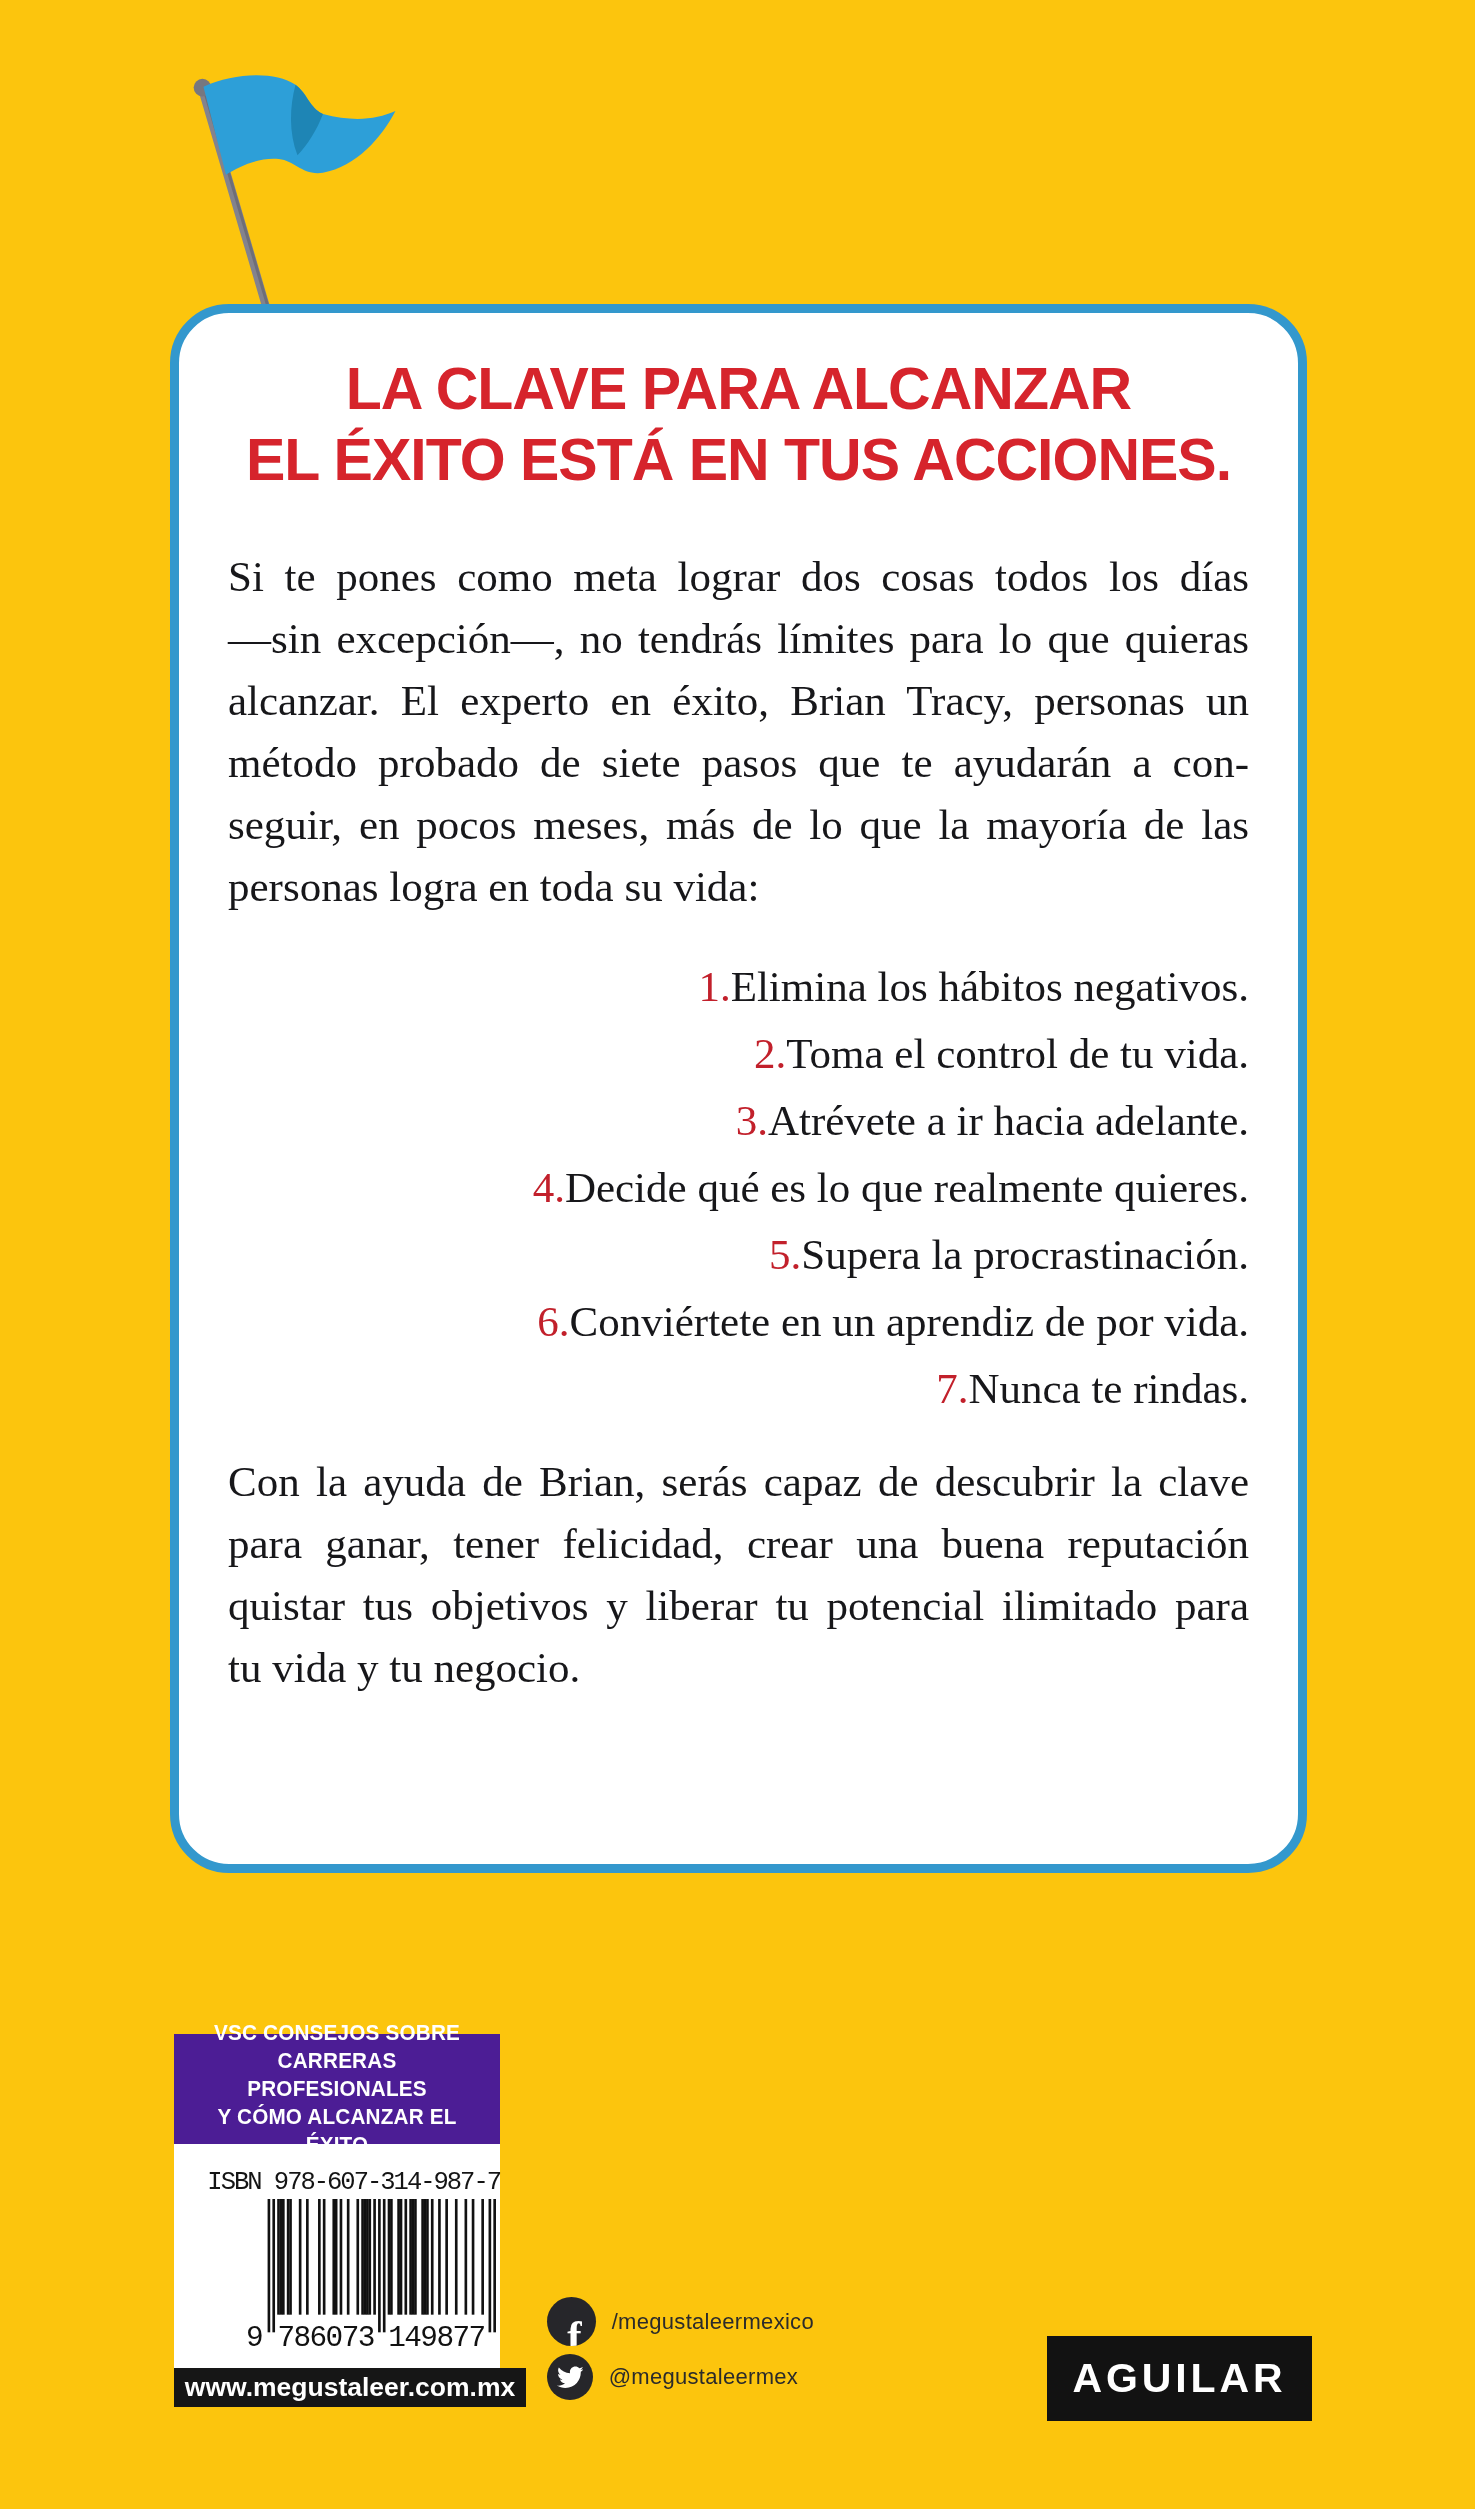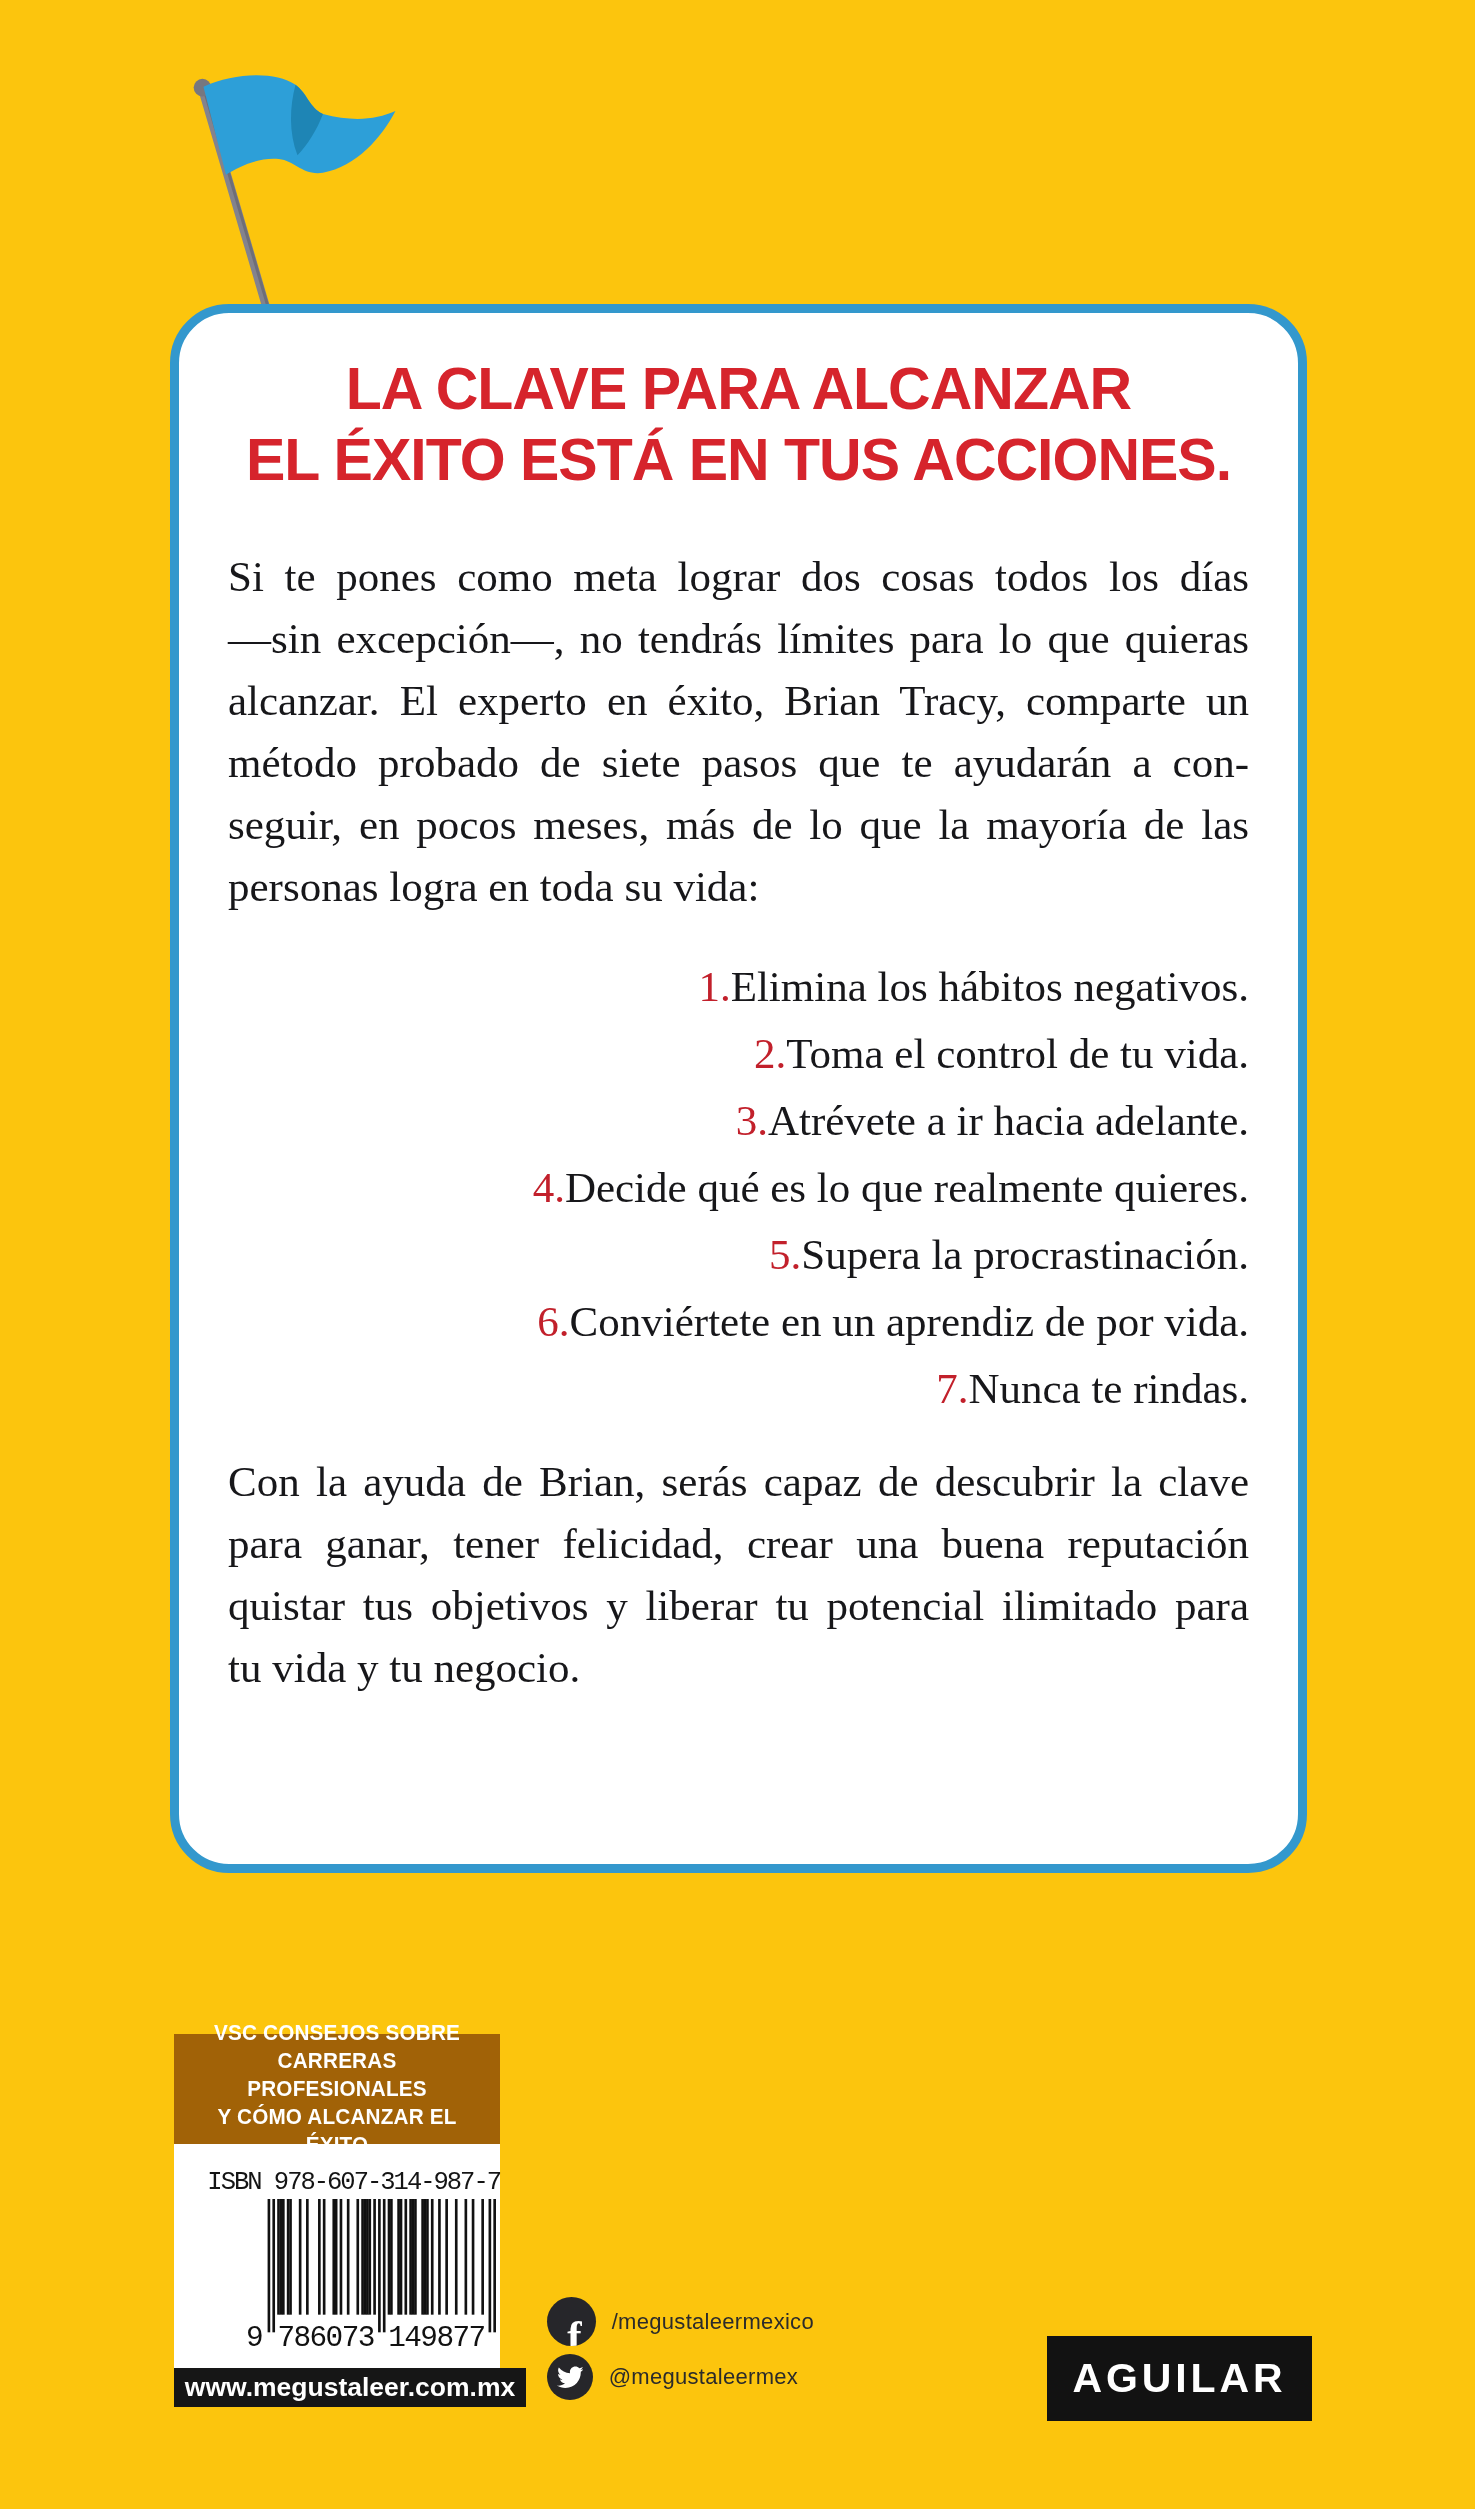--- a/index.html
+++ b/index.html
@@ -31,21 +31,21 @@
   .para2{margin-top:29px}
   .book-list{
     margin:35px 0 0 103px;
     font-family:"Liberation Serif",serif;font-size:43px;color:#17171a;text-align:right;
   }
   .book-item{line-height:67px;white-space:nowrap}
   .book-item .num{color:#C2202B;display:inline-block;min-width:45px}
   
   .badge{
     position:absolute;left:174px;top:2034px;width:326px;height:110px;
-    background:#a16207;color:#fff;display:flex;flex-direction:column;
+    background:#4c1d95;color:#fff;display:flex;flex-direction:column;
     align-items:center;justify-content:center;
   }
   .badge .badge-lines{transform:scaleX(.92);transform-origin:center;
     font-weight:bold;font-size:22.5px;line-height:28px;text-align:center;letter-spacing:0.2px}
   .isbn-box{
     position:absolute;left:174px;top:2144px;width:326px;height:224px;
     background:#ffffff;text-align:right;
   }
   .isbn-label{
     margin-top:23.5px;font-family:"Liberation Mono",monospace;
@@ -84,21 +84,21 @@
   <path fill="#2D9FD8" d="M 30 18 C 62 4, 102 2, 124 16 C 136 25, 138 39, 152 46 C 182 54, 206 52, 226 43
        C 212 70, 186 100, 152 106 C 131 109, 124 94, 107 92 C 87 90, 67 99, 53 108 Z"></path>
   <path fill="#1E85B5" d="M 124 16 C 136 25, 138 39, 152 46 C 146 62, 136 78, 126 88 C 117 65, 118 38, 124 16 Z"></path>
 </svg>
 
 <div class="card">
   <h1 class="headline" id="headline"><span>LA CLAVE PARA ALCANZAR</span><br><span>EL ÉXITO ESTÁ EN TUS ACCIONES.</span></h1>
   <div class="para" id="paragraph1">
       <div class="line"><span>Si te pones como meta lograr dos cosas todos los días</span></div>
       <div class="line"><span>—sin excepción—, no tendrás límites para lo que quieras</span></div>
-      <div class="line"><span>alcanzar. El experto en éxito, Brian Tracy, comparte un</span></div>
+      <div class="line"><span>alcanzar. El experto en éxito, Brian Tracy, personas un</span></div>
       <div class="line"><span>método probado de siete pasos que te ayudarán a con-</span></div>
       <div class="line"><span>seguir, en pocos meses, más de lo que la mayoría de las</span></div>
       <div class="line last"><span>personas logra en toda su vida:</span></div>
     </div>
   <div class="book-list" id="book-list">
       <div class="book-item"><span class="num">1.</span><span>Elimina los hábitos negativos.</span></div>
       <div class="book-item"><span class="num">2.</span><span>Toma el control de tu vida.</span></div>
       <div class="book-item"><span class="num">3.</span><span>Atrévete a ir hacia adelante.</span></div>
       <div class="book-item"><span class="num">4.</span><span>Decide qué es lo que realmente quieres.</span></div>
       <div class="book-item"><span class="num">5.</span><span>Supera la procrastinación.</span></div>

